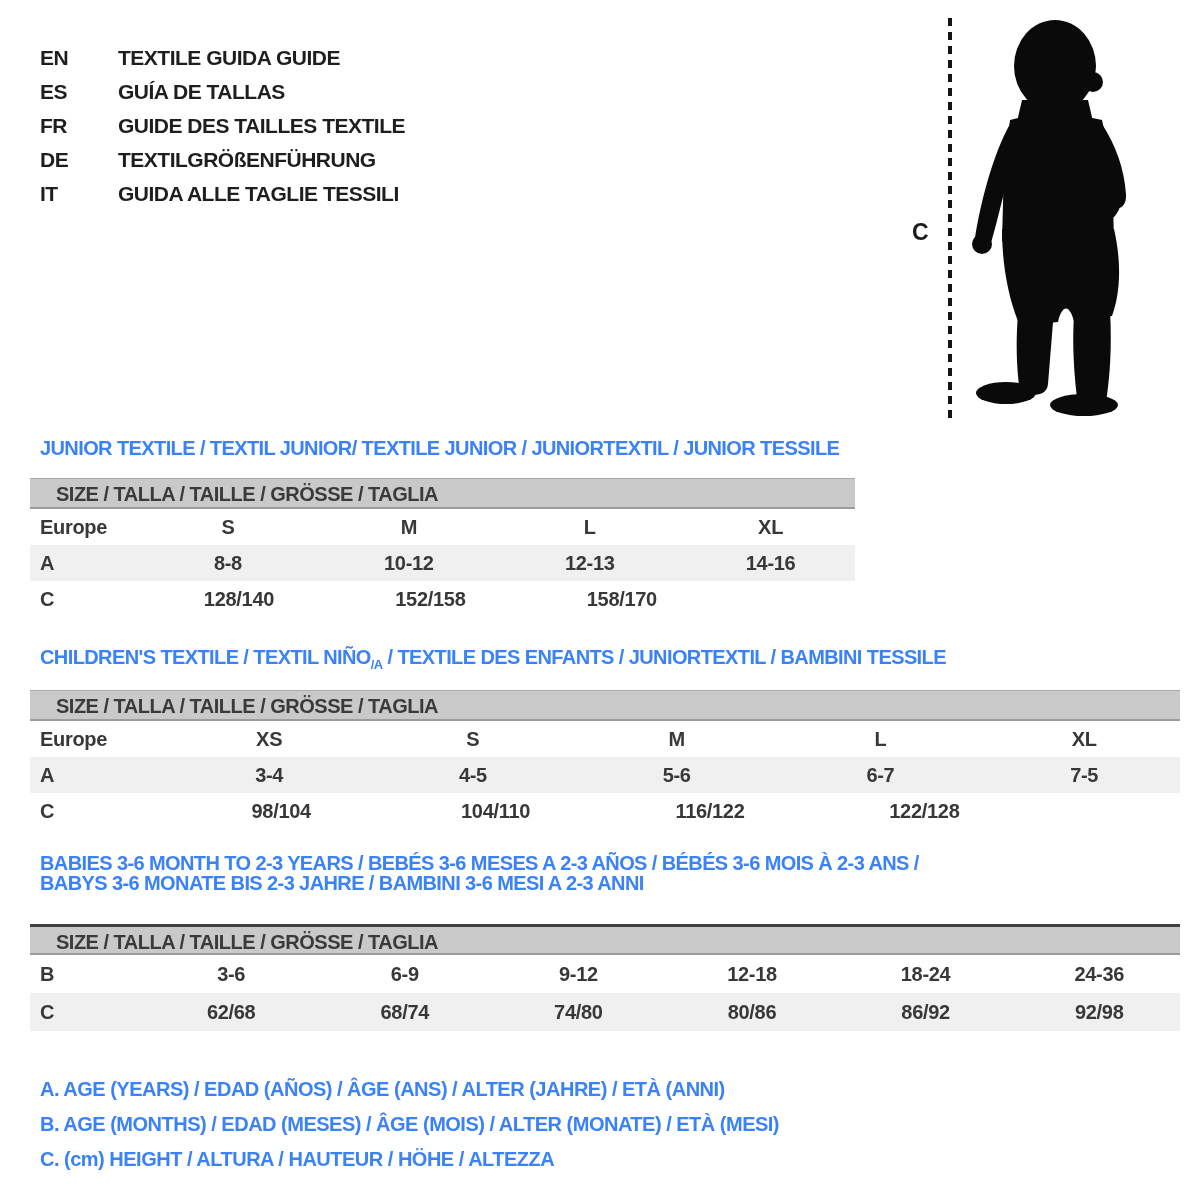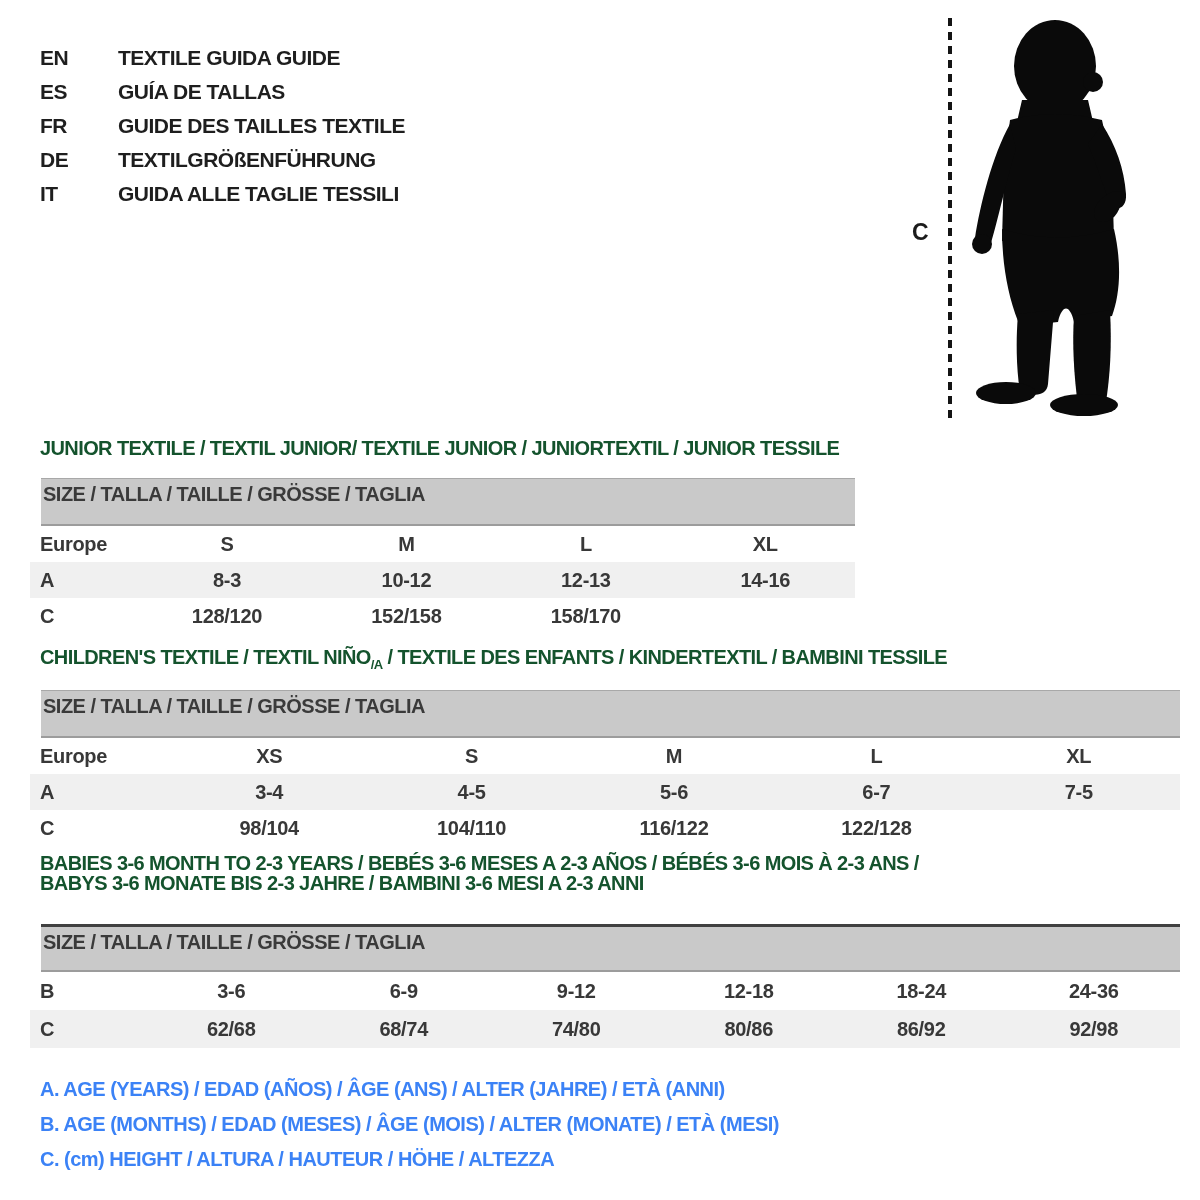--- a/index.html
+++ b/index.html
@@ -25,34 +25,33 @@
   
   .figure-area { position:absolute; left:890px; top:0; width:280px; height:430px; }
   .dash-line {
     position:absolute; left:58px; top:18px; width:4px; height:400px;
     background:repeating-linear-gradient(to bottom,#141414 0 8px,transparent 8px 14px);
   }
   .fig-label { position:absolute; left:22px; top:219px; font-size:23px; color:#1b1b1b; }
   .silhouette { position:absolute; left:72px; top:16px; width:176px; height:404px; }
 
   
-  .sec-title { position:absolute; left:40px; font-size:20px; letter-spacing:-0.6px; color:#14532d; white-space:nowrap; }
+  .sec-title { position:absolute; left:40px; font-size:20px; letter-spacing:-0.6px; color:#3b82f6; white-space:nowrap; }
   .sub { font-size:13px; vertical-align:-5px; }
 
   
   .size-table { position:absolute; left:30px; }
   .size-bar {
-    height:48px; line-height:31px; background:#c9c9c9;
+    height:31px; line-height:31px; background:#c9c9c9;
     border-top:1px solid #a8a8a8; border-bottom:2px solid #9c9c9c;
-    padding-left:2px; font-size:20px; letter-spacing:-0.5px; color:#3a3a3a;
+    padding-left:26px; font-size:20px; letter-spacing:-0.5px; color:#3a3a3a;
     white-space:nowrap;
-    margin-left:11px;
   }
   .size-bar.dark-top { border-top:3px solid #404040; }
-  .trow { display:flex; height:36px; line-height:36px; font-size:20px; letter-spacing:-0.3px; color:#383838; }
+  .trow { display:flex; height:36px; line-height:36px; font-size:20px; letter-spacing:-0.3px; color:#383838;gap:12px; }
   .trow.tall { height:38px; line-height:38px; }
   .trow.stripe { background:#f0f0f0; }
   .cell { text-align:center; overflow:hidden; }
   .cell.lab { text-align:left; padding-left:10px; }
   .t-junior   { width:825px; }
   .t-junior   .cell.lab { width:13%; }  .t-junior   .cell.val { width:21.75%; }
   .t-children { width:1150px; }
   .t-children .cell.lab { width:12%; }  .t-children .cell.val { width:17.6%; }
   .t-babies   { width:1150px; }
   .t-babies   .cell.lab { width:10%; }  .t-babies   .cell.val { width:15%; }
@@ -116,34 +115,34 @@
     <div class="size-bar">SIZE / TALLA / TAILLE / GRÖSSE / TAGLIA</div>
     <div class="trow">
       <div class="cell lab">Europe</div>
       <div class="cell val">S</div>
       <div class="cell val">M</div>
       <div class="cell val">L</div>
       <div class="cell val">XL</div>
     </div>
     <div class="trow stripe">
       <div class="cell lab">A</div>
-      <div class="cell val">8-3</div>
+      <div class="cell val">8-8</div>
       <div class="cell val">10-12</div>
       <div class="cell val">12-13</div>
       <div class="cell val">14-16</div>
     </div>
     <div class="trow">
       <div class="cell lab">C</div>
-      <div class="cell val">128/120</div>
+      <div class="cell val">128/140</div>
       <div class="cell val">152/158</div>
       <div class="cell val">158/170</div>
     </div>
   </div>
 
-  <div class="sec-title" style="top:646px;"><span>CHILDREN'S TEXTILE / TEXTIL NIÑO</span><span class="sub">/A</span><span> / TEXTILE DES ENFANTS / KINDERTEXTIL / BAMBINI TESSILE</span></div>
+  <div class="sec-title" style="top:646px;"><span>CHILDREN'S TEXTILE / TEXTIL NIÑO</span><span class="sub">/A</span><span> / TEXTILE DES ENFANTS / JUNIORTEXTIL / BAMBINI TESSILE</span></div>
   <div class="size-table t-children" style="top:690px;">
     <div class="size-bar">SIZE / TALLA / TAILLE / GRÖSSE / TAGLIA</div>
     <div class="trow">
       <div class="cell lab">Europe</div>
       <div class="cell val">XS</div>
       <div class="cell val">S</div>
       <div class="cell val">M</div>
       <div class="cell val">L</div>
       <div class="cell val">XL</div>
     </div>

